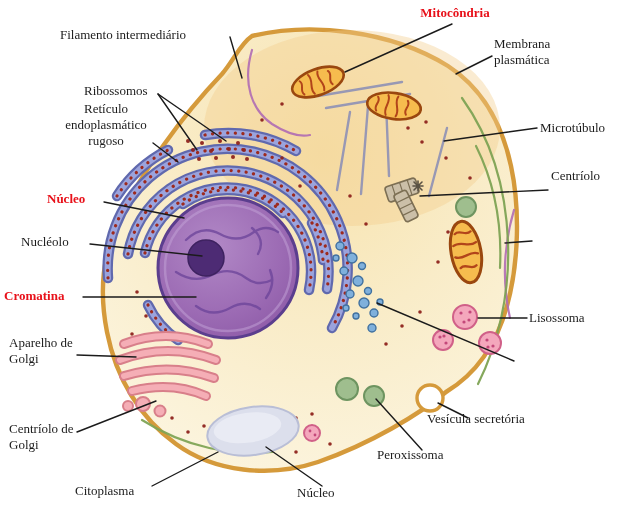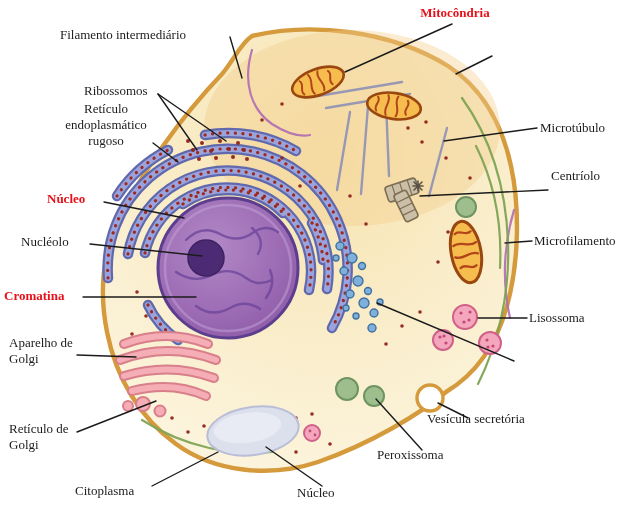--- a/index.html
+++ b/index.html
@@ -268,29 +268,29 @@
     <line x1="514" y1="361" x2="377" y2="303"></line>
     <line x1="527" y1="318" x2="478" y2="318"></line>
     <line x1="532" y1="241" x2="505" y2="243"></line>
     <line x1="548" y1="190" x2="420" y2="196"></line>
     <line x1="537" y1="128" x2="444" y2="141"></line>
   </g>
 </svg>
 
 <div class="lbl red c" style="left:403px; top:5px;  width:104px;">Mitocôndria</div>
 <div class="lbl" style="left:60px;  top:27px; width:172px;">Filamento intermediário</div>
+<div class="lbl" style="left:494px; top:36px; width:82px;">Membrana plasmática</div>
 <div class="lbl" style="left:84px;  top:83px; width:78px;">Ribossomos</div>
 <div class="lbl c" style="left:50px;  top:101px;width:112px;">Retículo endoplasmático rugoso</div>
 <div class="lbl red" style="left:47px;  top:191px;width:60px;">Núcleo</div>
 <div class="lbl" style="left:21px;  top:234px;width:68px;">Nucléolo</div>
 <div class="lbl red" style="left:4px;   top:288px;width:78px;">Cromatina</div>
 <div class="lbl" style="left:9px;   top:335px;width:66px;">Aparelho de Golgi</div>
-<div class="lbl" style="left:9px;   top:421px;width:66px;">Retículo de Golgi</div>
+<div class="lbl" style="left:9px;   top:421px;width:66px;">Centríolo de Golgi</div>
 <div class="lbl" style="left:75px;  top:483px;width:76px;">Citoplasma</div>
 <div class="lbl" style="left:297px; top:485px;width:60px;">Núcleo</div>
 <div class="lbl" style="left:377px; top:447px;width:88px;">Peroxissoma</div>
 <div class="lbl" style="left:427px; top:411px;width:135px;">Vesícula secretória</div>
 <div class="lbl" style="left:529px; top:310px;width:70px;">Lisossoma</div>
-<div class="lbl" style="left:534px; top:233px;width:98px;">Microfilamento</div>
 <div class="lbl" style="left:551px; top:168px;width:66px;">Centríolo</div>
 <div class="lbl" style="left:540px; top:120px;width:80px;">Microtúbulo</div>
 
 </div>
 
 </body></html>

